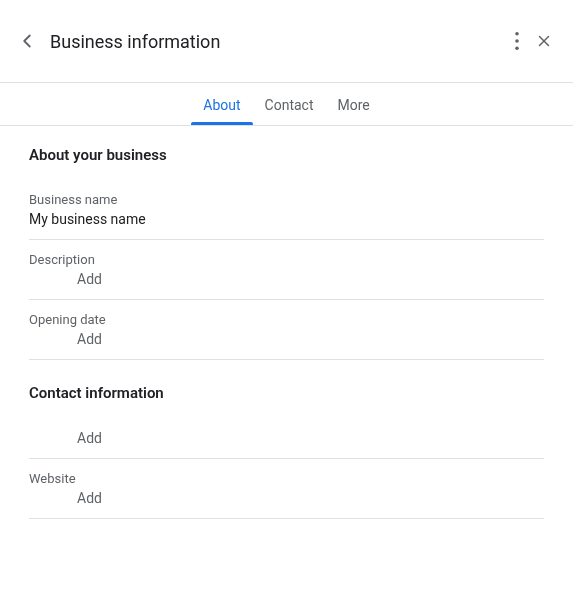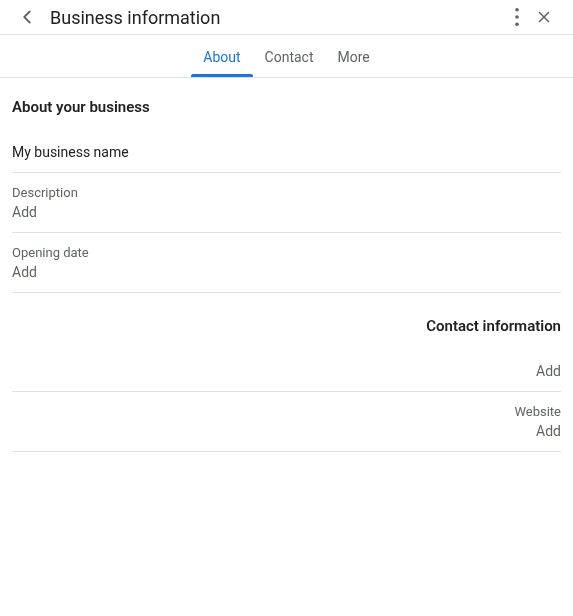--- a/index.html
+++ b/index.html
@@ -12,21 +12,21 @@
       background: #fff;
       width: 573px;
       min-height: 616px;
       color: #202124;
     }
 
     
     .header {
       display: flex;
       align-items: center;
-      padding: 4px 16px;
+      padding: 28px 16px;
       border-bottom: 1px solid #e0e0e0;
     }
     .header-back {
       cursor: pointer;
       margin-right: 12px;
       color: #5f6368;
       font-size: 20px;
       display: flex;
       align-items: center;
     }
@@ -74,21 +74,21 @@
       bottom: 0;
       left: 0;
       right: 0;
       height: 3px;
       background: #1a73e8;
       border-radius: 2px 2px 0 0;
     }
 
     
     .content {
-      padding: 20px 12px;
+      padding: 20px 29px;
     }
 
     .section-title {
       font-size: 15px;
       font-weight: 600;
       color: #202124;
       margin-bottom: 16px;
     }
 
     .field {
@@ -103,25 +103,25 @@
       font-size: 13px;
       color: #5f6368;
       margin-bottom: 4px;
     }
     .field-value {
       font-size: 14px;
       color: #202124;
     }
     .field-value.add {
       color: #5f6368;
+      margin-left: 48px;
     }
 
     .contact-section {
       margin-top: 24px;
-      text-align: right;
     }
   </style>
 </head>
 <body>
 
 <div class="header">
   <div class="header-back">
     <svg width="22" height="22" viewBox="0 0 24 24" fill="none" stroke="#5f6368" stroke-width="2" stroke-linecap="round" stroke-linejoin="round">
       <polyline points="15 18 9 12 15 6"></polyline>
     </svg>
@@ -154,20 +154,21 @@
   <div class="tab">
     <span>More</span>
   </div>
 </div>
 
 <div class="content">
 
   <div class="section-title">About your business</div>
 
   <div class="field">
+    <div class="field-label">Business name</div>
     <div class="field-value">My business name</div>
   </div>
 
 
   <div class="field">
     <div class="field-label">Description</div>
     <div class="field-value add">Add</div>
   </div>
 
   <div class="field">

